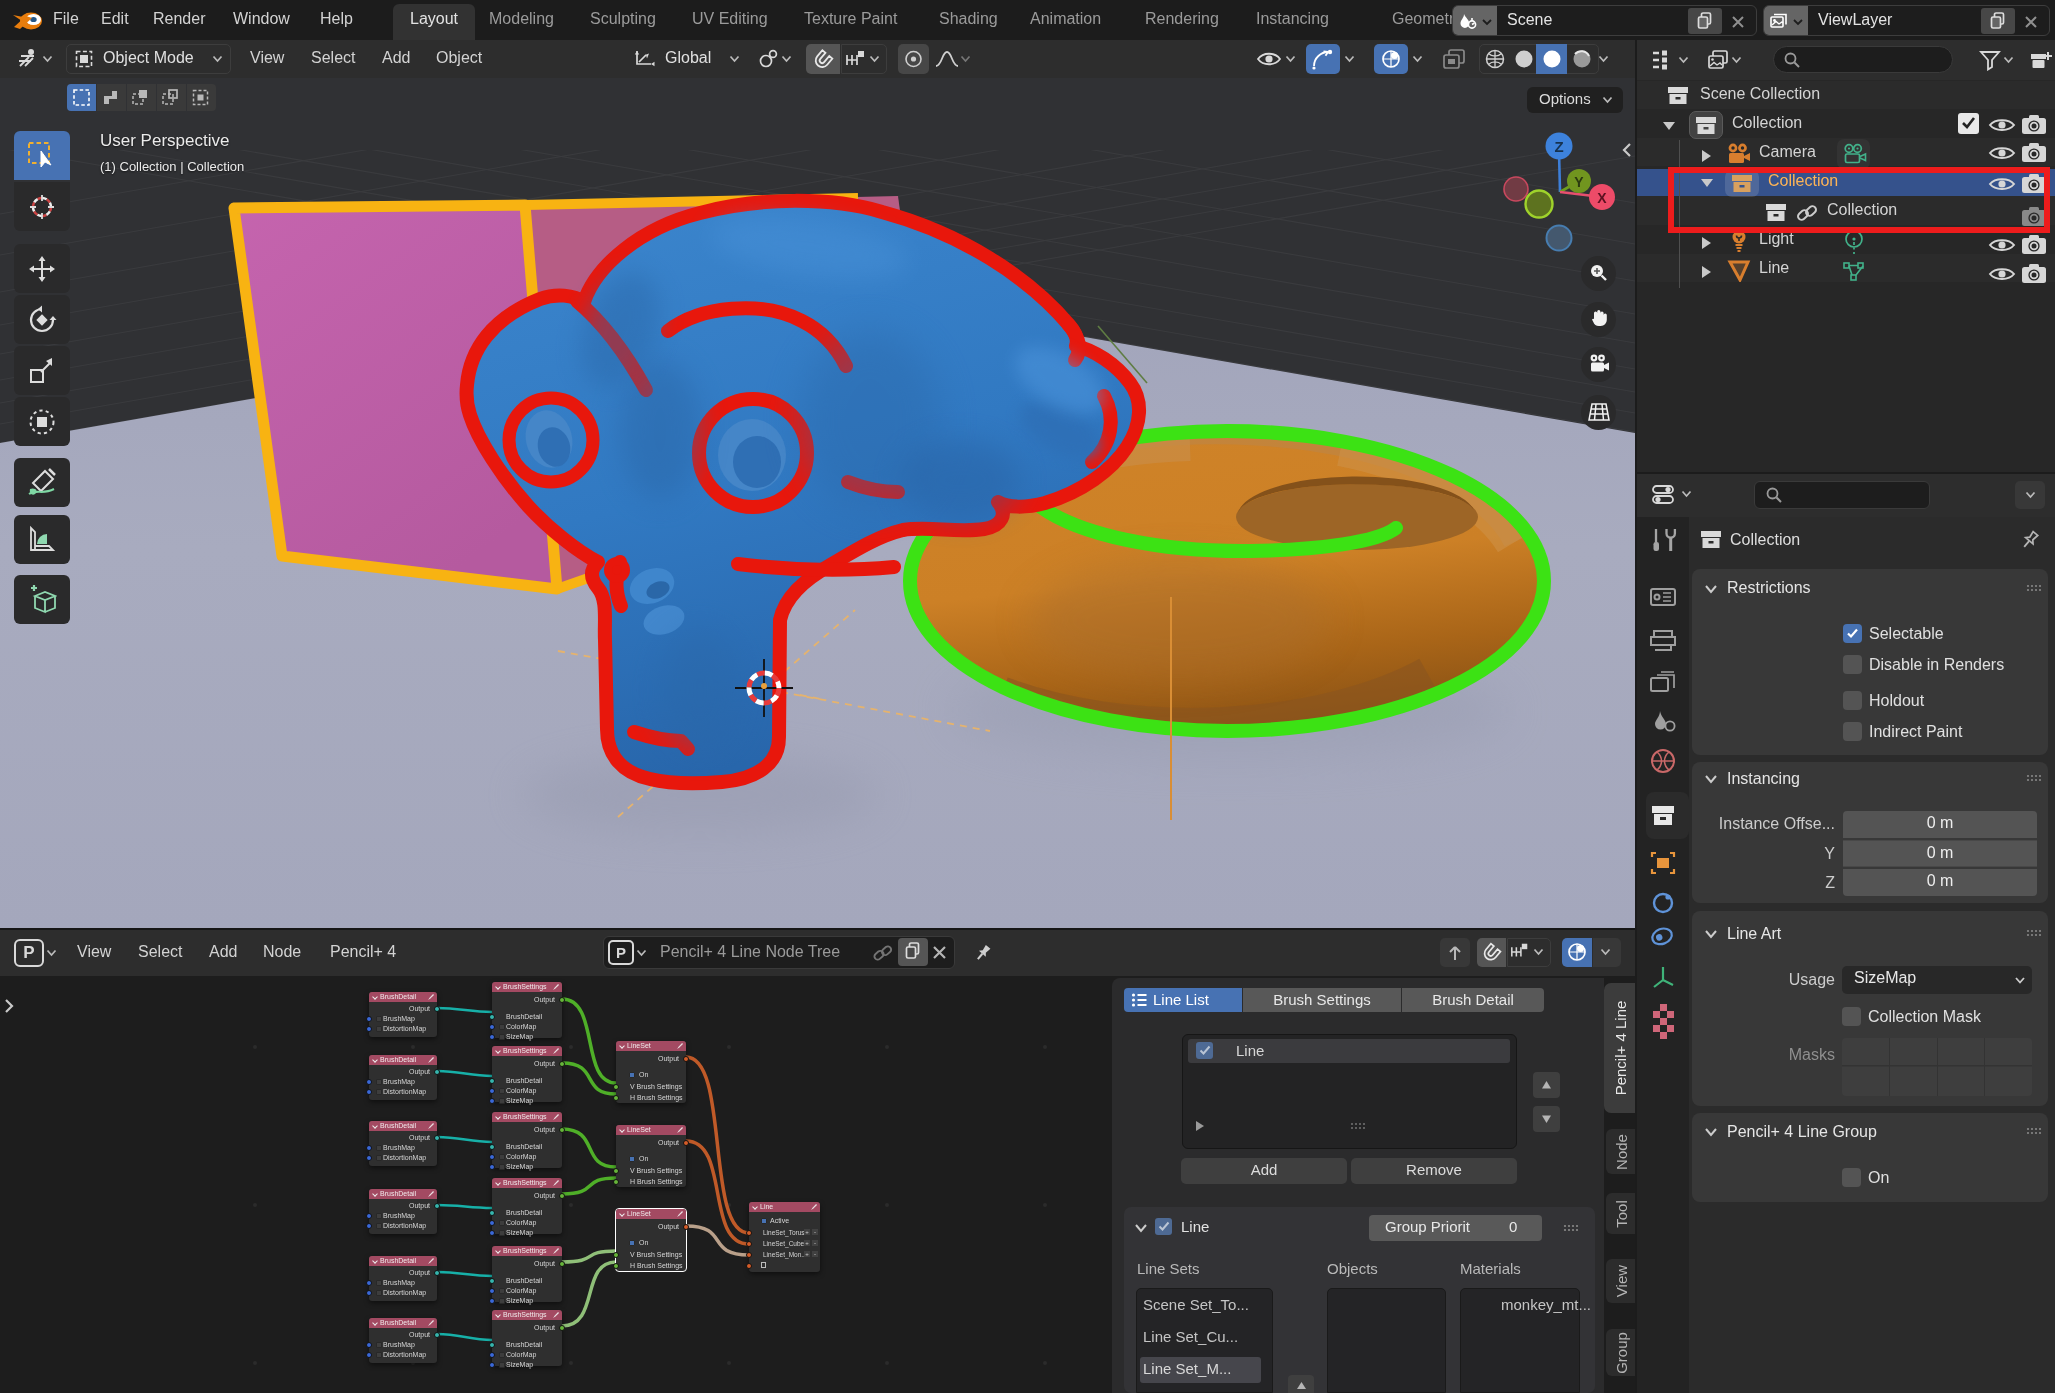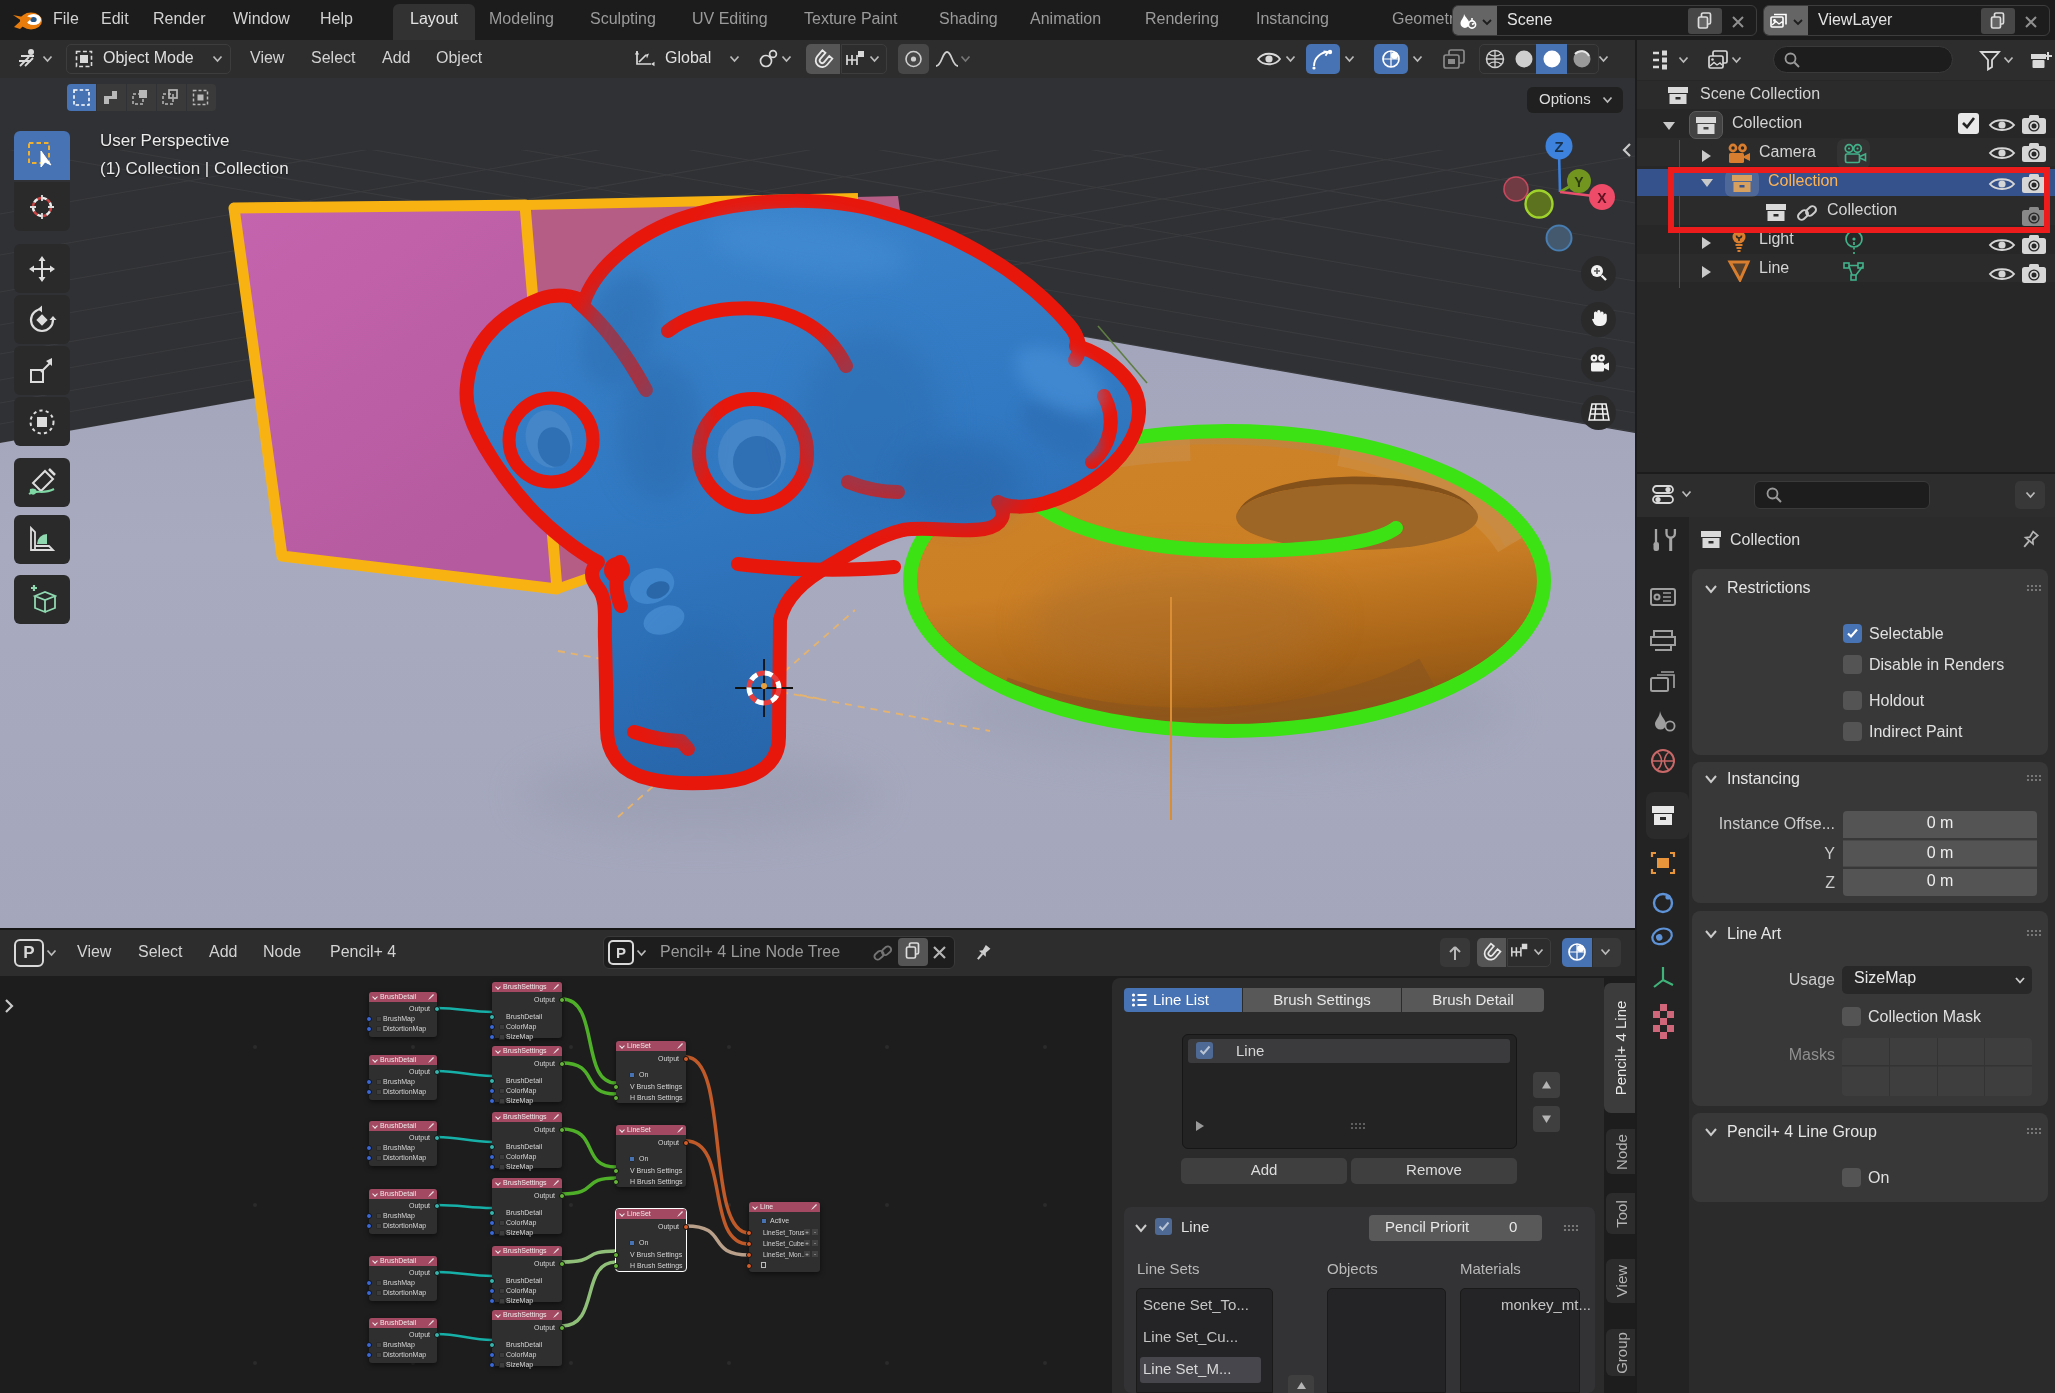--- a/index.html
+++ b/index.html
@@ -372,21 +372,21 @@
         <rect x="2" y="6" width="10" height="10" fill="none" stroke="#b8b8b8" stroke-width="1.5" stroke-dasharray="3 2"></rect>
         <rect x="8" y="2" width="8" height="8" fill="none" stroke="#b8b8b8" stroke-width="1.7"></rect>
       </svg>
     <div class="abs" style="left:187px;top:6px;width:29px;height:27px;background:#3a3a3a;border-radius:0 4px 4px 0;"></div>
     <svg class="abs" style="left:191px;top:10px;" width="19" height="19" viewBox="0 0 19 19">
         <rect x="2.5" y="2.5" width="14" height="14" fill="none" stroke="#b8b8b8" stroke-width="1.5" stroke-dasharray="3 2"></rect>
         <rect x="6.5" y="6.5" width="6" height="6" fill="#b8b8b8"></rect>
       </svg>
 
     <div class="abs" style="left:100px;top:53px;color:#ebebeb;font-size:17px;text-shadow:0 1px 2px rgba(0,0,0,.6);">User Perspective</div>
-    <div class="abs" style="left:100px;top:81px;color:#ebebeb;font-size:17px;text-shadow:0 1px 2px rgba(0,0,0,.6);text-align:center;">(1) Collection | Collection</div>
+    <div class="abs" style="left:100px;top:81px;color:#ebebeb;font-size:13px;text-shadow:0 1px 2px rgba(0,0,0,.6);text-align:center;">(1) Collection | Collection</div>
 
     <div class="abs" style="left:1527px;top:9px;width:96px;height:26px;background:#202020;border-radius:6px;color:#dcdcdc;font-size:15px;padding:3px 0 0 12px;">Options</div>
     <svg class="abs" style="left:1602px;top:18px;" width="11" height="8" viewBox="0 0 11 8">
         <path d="M1.5 1.5 L5.5 6 L9.5 1.5" stroke="#bbb" stroke-width="1.7" fill="none"></path>
       </svg>
 
     <div class="abs" style="left:14px;top:53px;width:56px;height:49px;background:#4772b3;border-radius:6px 6px 0 0;"></div>
     <svg class="abs" style="left:27px;top:63px;" width="30" height="30" viewBox="0 0 30 30">
         <rect x="2" y="2" width="20" height="20" fill="none" stroke="#f0b030" stroke-width="2" stroke-dasharray="4.5 3"></rect>
         <path d="M14 10 L14 26 L18 21 L24 24 Z" fill="#fff" stroke="#fff" stroke-width="1"></path>
@@ -650,21 +650,21 @@
     <div class="abs" style="left:1124px;top:231px;width:471px;height:186px;background:#333336;border-radius:7px;"></div>
     <svg class="abs" style="left:1134px;top:247px;" width="14" height="10" viewBox="0 0 14 10">
         <path d="M2 2 L7 8 L12 2" stroke="#ccc" stroke-width="2" fill="none"></path>
       </svg>
     <div class="abs" style="left:1155px;top:242px;width:17px;height:17px;background:#4e6a94;border-radius:3px;"></div>
     <svg class="abs" style="left:1158px;top:245px;" width="12" height="11" viewBox="0 0 12 11">
         <path d="M1.5 5.5 L4.5 8.5 L10.5 1.5" stroke="#b9c4d4" stroke-width="2" fill="none"></path>
       </svg>
     <div class="abs" style="left:1181px;top:242px;color:#e3e3e3;font-size:15px;">Line</div>
     <div class="abs" style="left:1369px;top:239px;width:173px;height:26px;background:#595959;border-radius:4px;color:#e8e8e8;font-size:15px;">
-        <span class="abs" style="left:16px;top:3px;">Pencil Priorit</span>
+        <span class="abs" style="left:16px;top:3px;">Group Priorit</span>
         <span class="abs" style="left:140px;top:3px;">0</span>
       </div>
     <svg class="abs" style="left:1563px;top:248px;" width="18" height="8" viewBox="0 0 18 8">
         <g fill="#8a8a8a">
           <circle cx="2" cy="2" r="1.1"></circle>
           <circle cx="6" cy="2" r="1.1"></circle>
           <circle cx="10" cy="2" r="1.1"></circle>
           <circle cx="14" cy="2" r="1.1"></circle>
           <circle cx="2" cy="6" r="1.1"></circle>
           <circle cx="6" cy="6" r="1.1"></circle>

